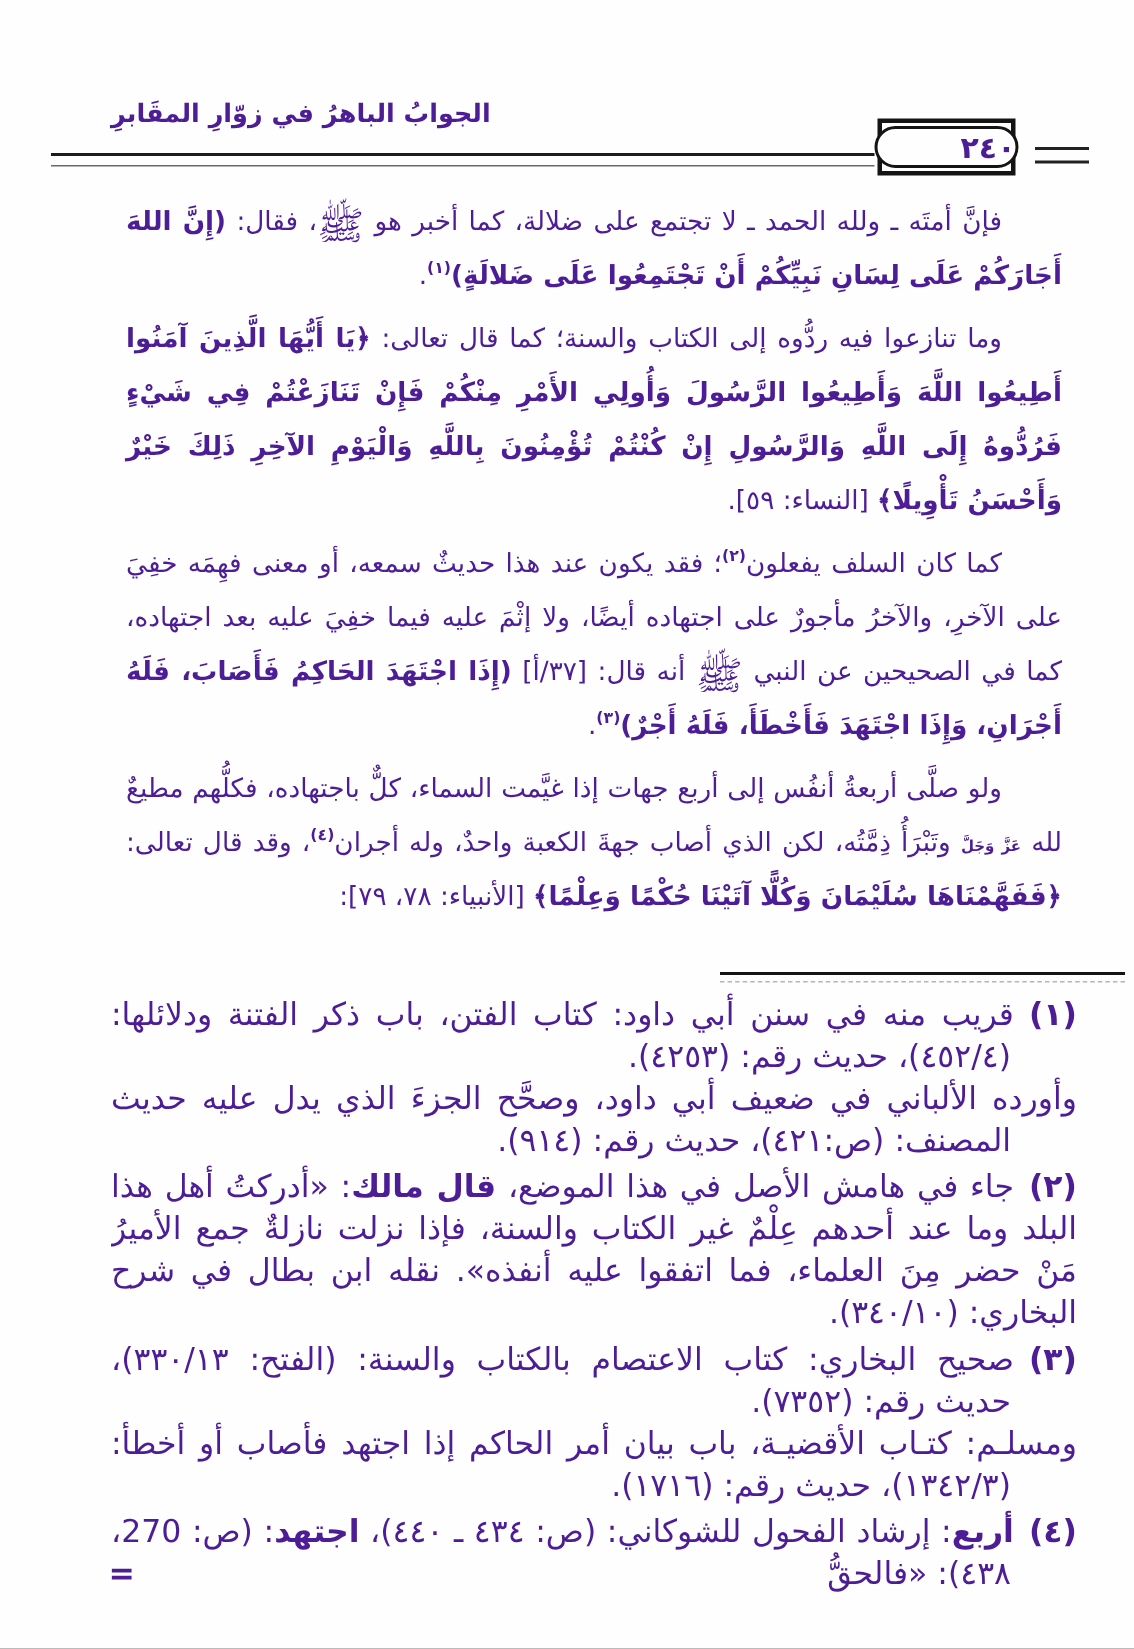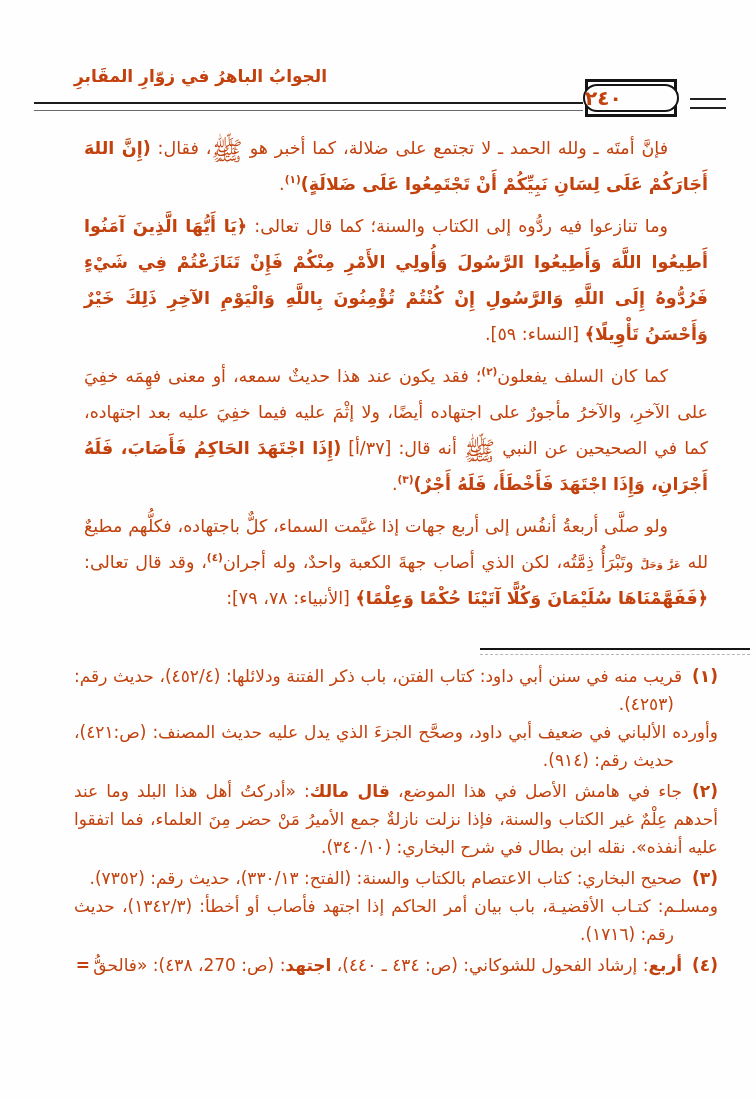--- a/index.html
+++ b/index.html
@@ -1,38 +1,38 @@
 <!DOCTYPE html>
 <html lang="ar"><head>
 <meta charset="utf-8">
 <style>
   html,body{margin:0;padding:0;background:#888;}
   .page{
     position:relative;width:756px;height:1099px;margin:0 auto;
-    background:#fefefe;color:#c2410c;overflow:hidden;
+    background:#fefefe;color:#4c1d95;overflow:hidden;
     font-family:"DejaVu Sans",sans-serif;
   }
   
   .book-title{
     position:absolute;top:66px;left:74px;width:260px;
     direction:rtl;text-align:left;
     font-size:17px;font-weight:bold;white-space:nowrap;
   }
   .header-rule{
     position:absolute;top:102px;left:34px;width:549px;height:6px;
     border-top:2.5px solid #1c1c1c;border-bottom:1.5px solid #6a6a6a;
   }
   .pagenum-frame{
     position:absolute;top:79px;left:585px;width:92px;height:38px;
     border:3px solid #141414;box-sizing:border-box;
   }
   .pagenum-inner{
     position:absolute;top:2px;bottom:2px;left:-5px;right:-5px;
     border:2.5px solid #141414;border-radius:15px;
-    display:flex;align-items:center;justify-content:flex-start;
+    display:flex;align-items:center;justify-content:flex-end;
     background:#fefefe;
   }
   .pagenum-inner span{font-size:20px;font-weight:bold;letter-spacing:2px;}
   .equals-mark{
     position:absolute;top:98px;left:690px;width:36px;height:7px;
     border-top:2px solid #222;border-bottom:2px solid #222;
   }
   
   .body-text{
     position:absolute;top:130px;right:38px;left:74px;height:520px;
@@ -46,21 +46,21 @@
   .saw{font-size:26px;line-height:0;vertical-align:-6px;}
   .azza{font-size:10px;font-weight:bold;line-height:0;}
   
   .footnote-separator{
     position:absolute;top:648px;left:480px;width:270px;height:4px;
     border-top:2.5px solid #141414;border-bottom:1px dashed #b5b5b5;
   }
   .footnotes{
     position:absolute;top:662px;right:38px;left:74px;bottom:8px;
     direction:rtl;text-align:justify;overflow:hidden;
-    font-size:17px;line-height:28px;
+    font-size:21px;line-height:28px;
   }
   .fn-seg{margin:0;padding-right:44px;text-indent:-44px;position:relative;}
   .fn-seg.flush{padding-right:0;text-indent:0;}
   .fn-block{margin:0 0 3px;}
   .fn-marker{font-weight:bold;margin-left:10px;}
   .fn-cont{position:absolute;left:-28px;bottom:0;font-weight:bold;}
 </style>
 </head>
 <body>
 

